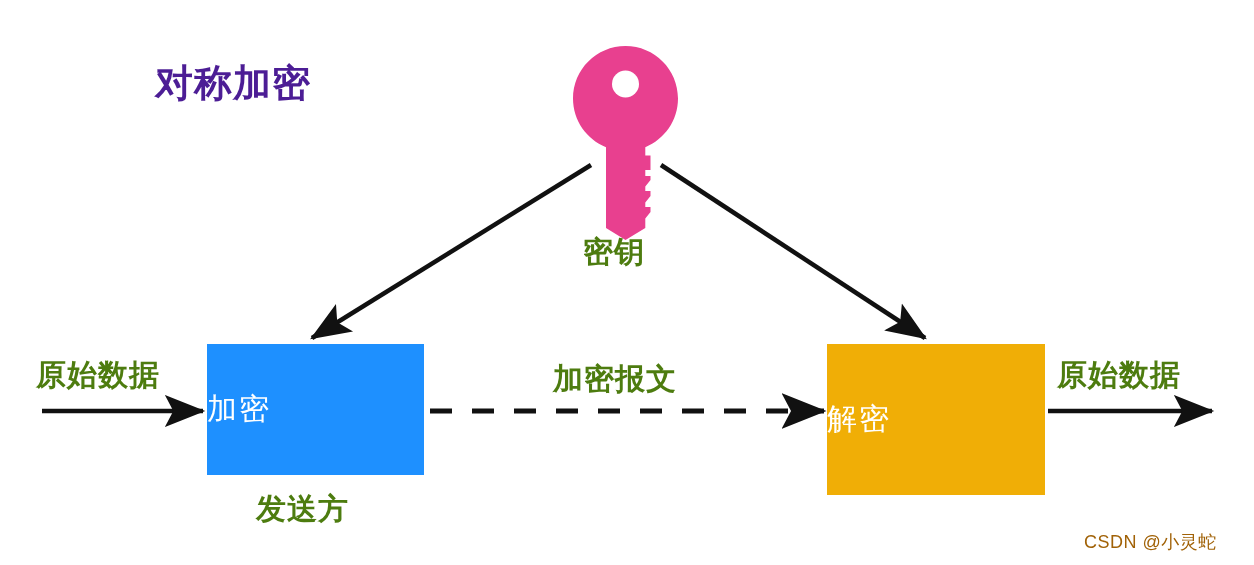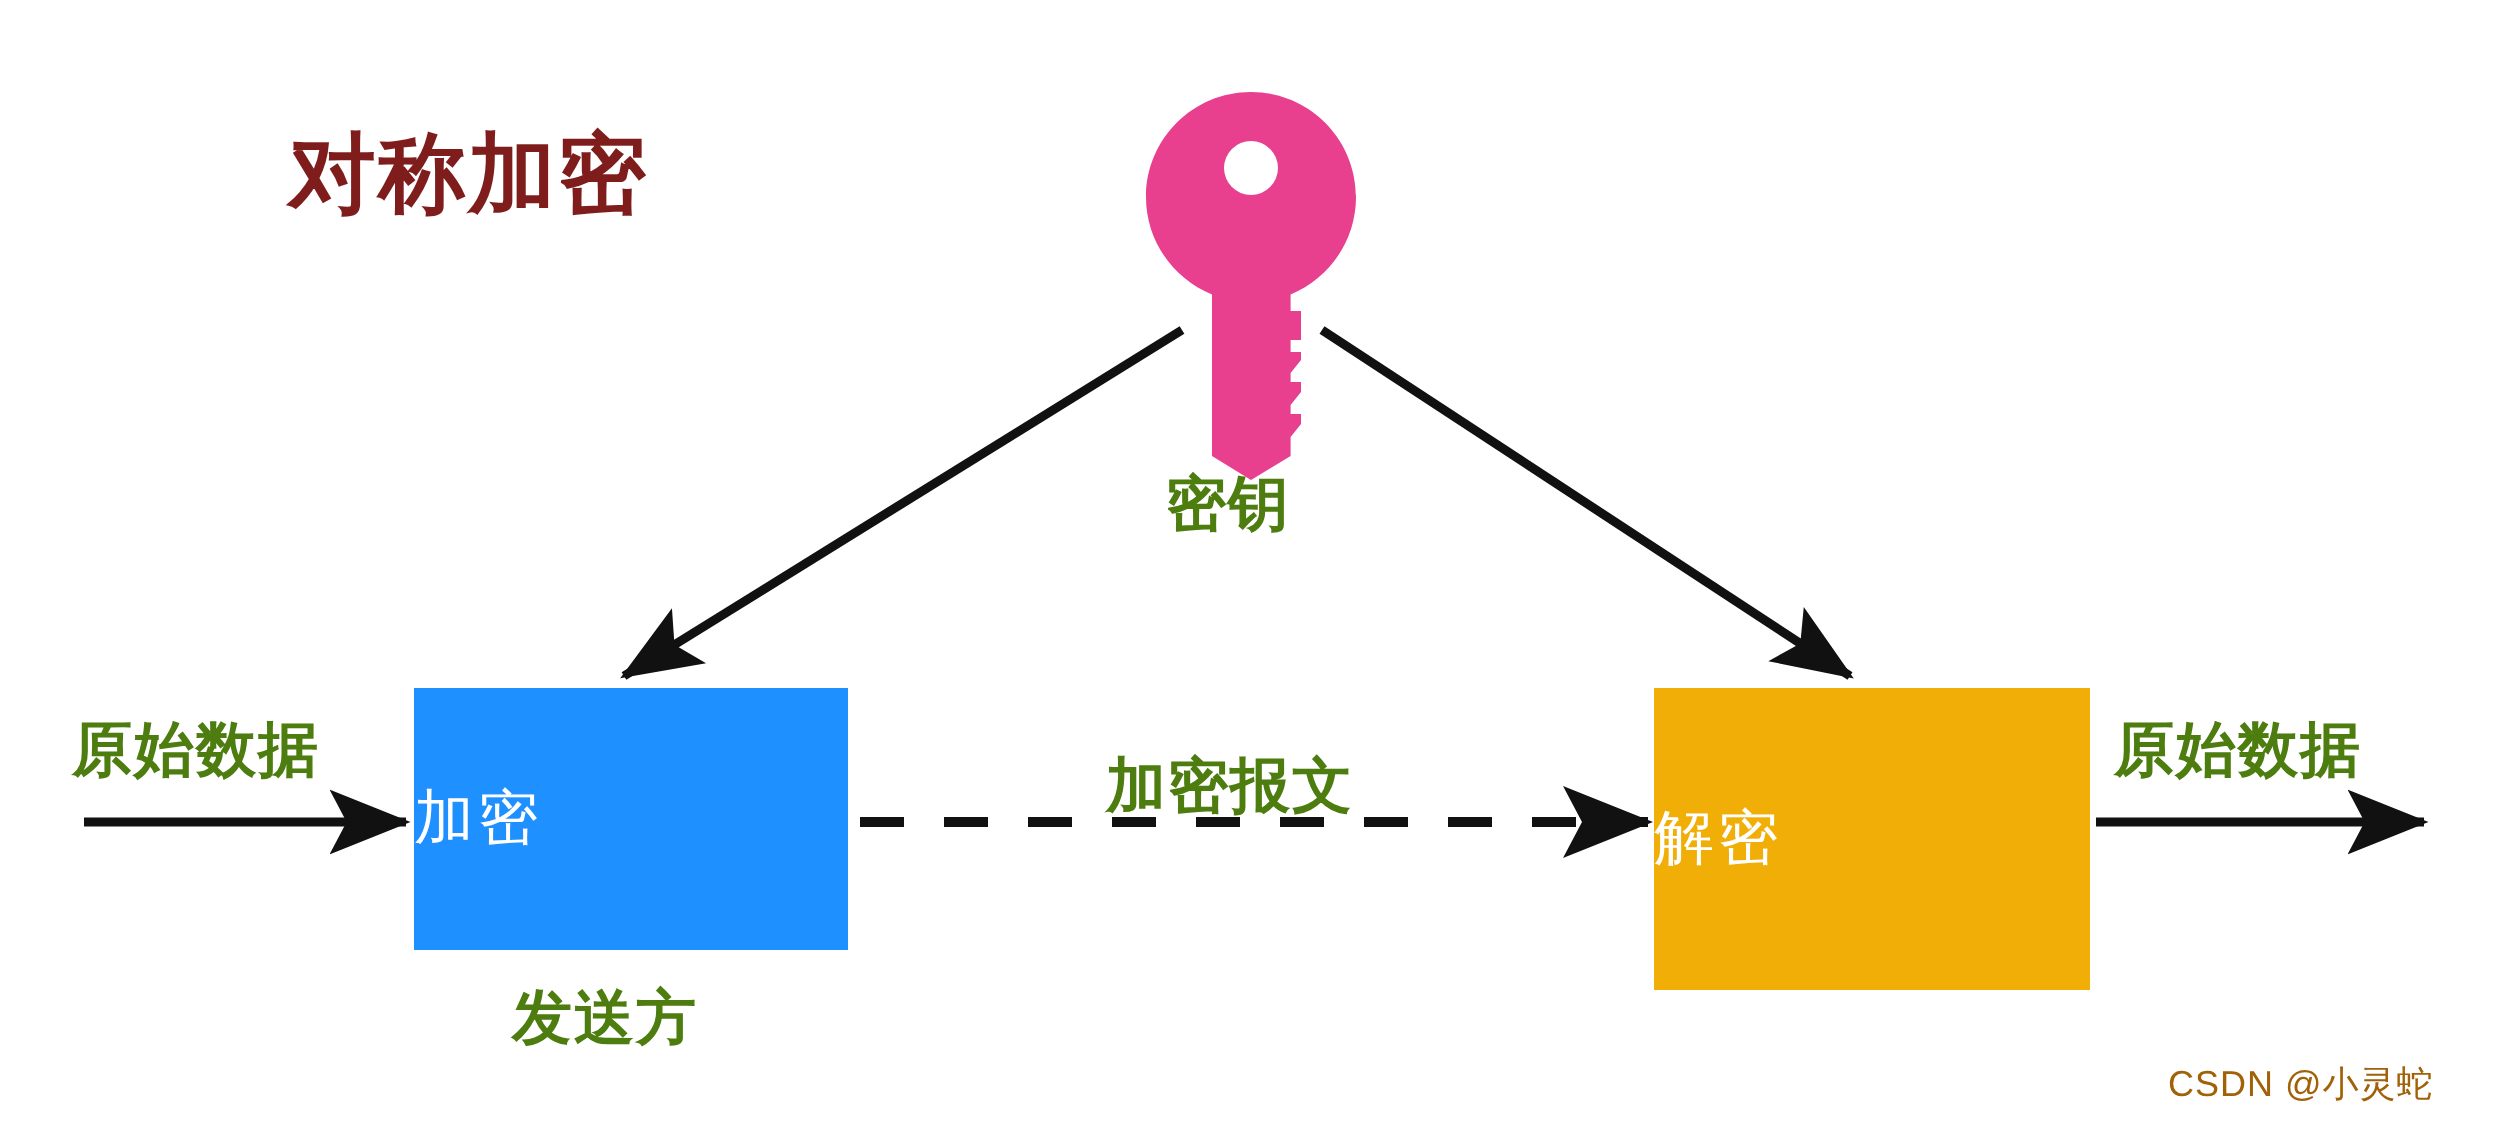--- a/index.html
+++ b/index.html
@@ -19,25 +19,25 @@
   }
   .svg-layer {
     position: absolute;
     left: 0;
     top: 0;
     width: 1254px;
     height: 565px;
   }
   .title-text {
     position: absolute;
-    left: 144px;
+    left: 155px;
     top: 58px;
-    font-size: 44px;
+    font-size: 38px;
     font-weight: bold;
-    color: #7f1d1d;
+    color: #4c1d95;
     letter-spacing: 1px;
     white-space: nowrap;
   }
   .box {
     position: absolute;
     display: flex;
     align-items: center;
     justify-content: flex-start;
     color: #ffffff;
     font-size: 30px;
@@ -69,21 +69,21 @@
   #label-key {
     left: 583px;
     top: 232px;
   }
   #label-input-left {
     left: 36px;
     top: 355px;
   }
   #label-cipher {
     left: 553px;
-    top: 373px;
+    top: 359px;
   }
   #label-output-right {
     left: 1057px;
     top: 355px;
   }
   #label-sender {
     left: 256px;
     top: 489px;
   }
   #label-receiver {

